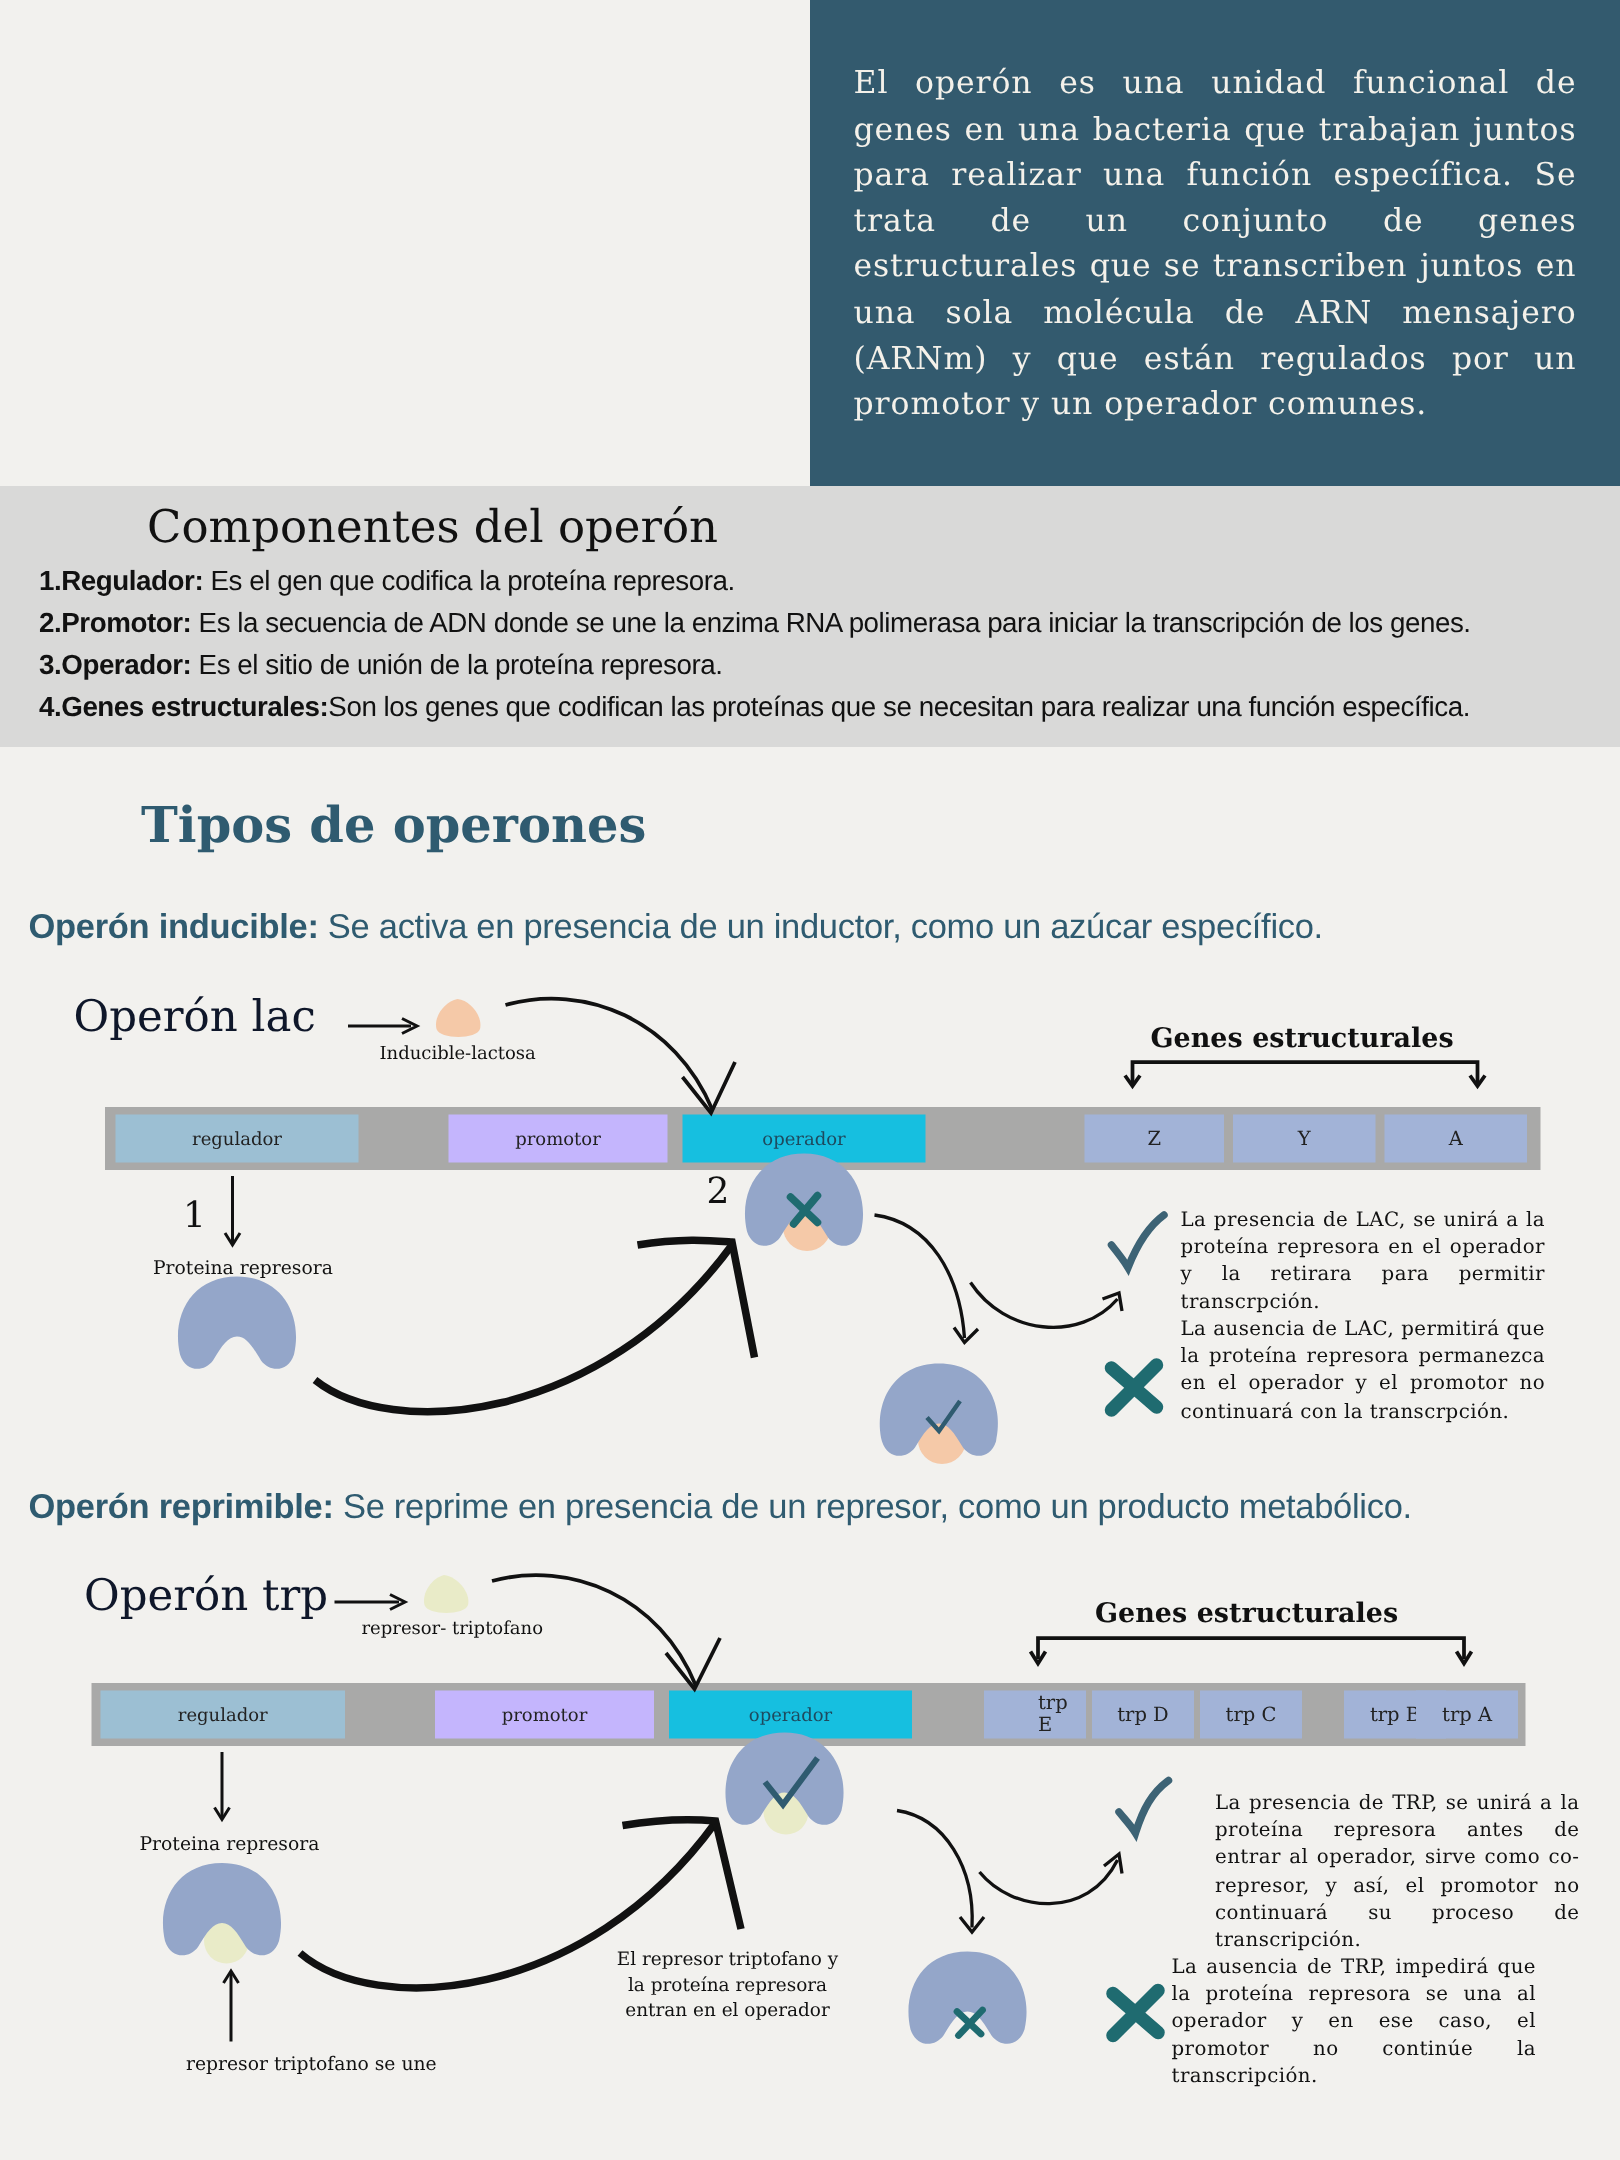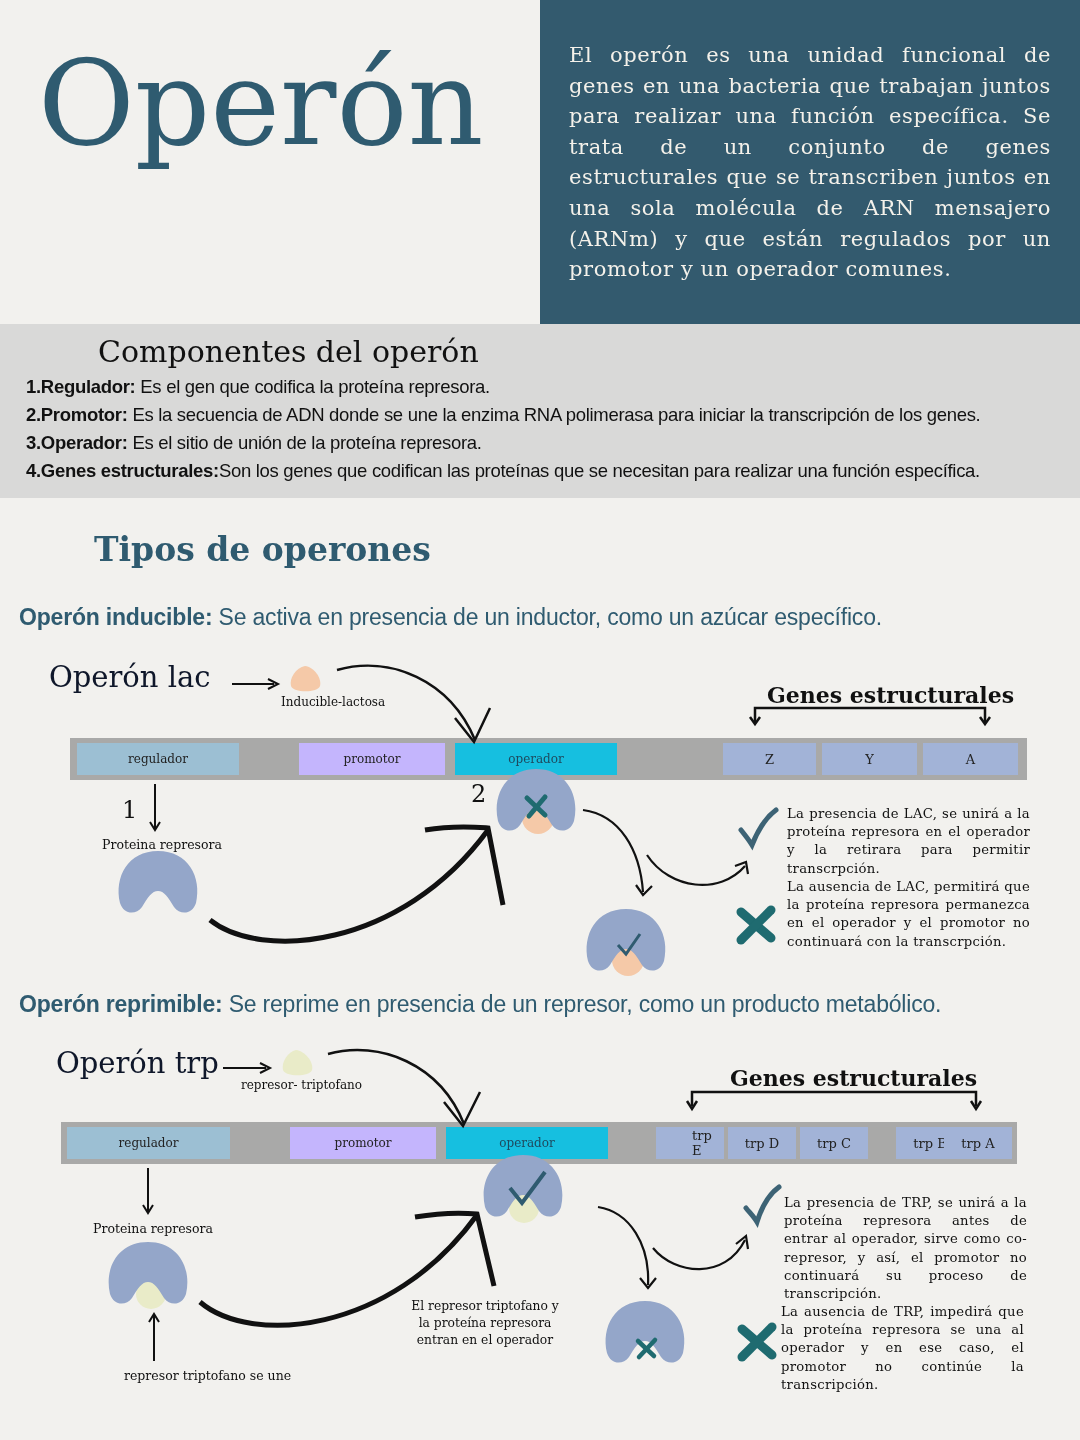--- a/index.html
+++ b/index.html
@@ -20,56 +20,55 @@
   .comp-item { left: 26px; font-size: 18.5px; color: #111; white-space: nowrap; letter-spacing: -0.3px; }
   .comp-item b { font-weight: bold; }
 
   
   .types-title { left: 94px; top: 530px; font-family: "DejaVu Serif", serif; font-weight: bold; font-size: 33px; color: #2f5b70; }
   .type-line { left: 19px; font-size: 23px; color: #2f5b70; white-space: nowrap; letter-spacing: -0.2px; }
   .type-line b { font-weight: bold; }
 
   .op-name { font-family: "DejaVu Serif", serif; font-size: 29px; color: #0f172a; }
   .small-label { font-family: "DejaVu Serif", serif; font-size: 12px; color: #111; white-space: nowrap; }
-  .genes-title { font-family: "DejaVu Serif", serif; font-weight: bold; font-size: 22px; color: #111; white-space: nowrap; }
+  .genes-title { font-family: "DejaVu Serif", serif; font-weight: bold; font-size: 18px; color: #111; white-space: nowrap; }
 
   
   .bar { background: #a9a9a8; height: 42px; }
   .seg { position: absolute; top: 5px; height: 32px; display: flex; align-items: center; justify-content: center; font-family: "DejaVu Serif", serif; font-size: 12px; color: #222; }
   .seg.reg { background: #9cbfd3; }
   .seg.pro { background: #c4b5fd; }
   .seg.op { background: #16bfe0; color: #1e4a5e; }
   .seg.gene { background: #a2b3d7; font-size: 13px; }
 
   .desc { font-family: "DejaVu Serif", serif; font-size: 13.2px; line-height: 18.2px; color: #111; text-align: justify; letter-spacing: 0.3px; }
   .num { font-family: "DejaVu Serif", serif; font-size: 24px; color: #111; }
   svg.overlay { position: absolute; left: 0; top: 0; pointer-events: none; }
 </style>
 </head>
 <body>
 
 <div class="abs title">
-  <span class="l2">Operón</span>
 </div>
 <div class="abs intro-box"></div>
 <div class="abs intro-text">El operón es una unidad funcional de genes en una bacteria que trabajan juntos para realizar una función específica. Se trata de un conjunto de genes estructurales que se transcriben juntos en una sola molécula de ARN mensajero (ARNm) y que están regulados por un promotor y un operador comunes.</div>
 
 <div class="abs comp-box"></div>
 <div class="abs comp-title">Componentes del operón</div>
 <div class="abs comp-item" style="top:376px"><b>1.Regulador:</b><span> Es el gen que codifica la proteína represora.</span></div>
 <div class="abs comp-item" style="top:404px"><b>2.Promotor:</b><span> Es la secuencia de ADN donde se une la enzima RNA polimerasa para iniciar la transcripción de los genes.</span></div>
 <div class="abs comp-item" style="top:432px"><b>3.Operador:</b><span> Es el sitio de unión de la proteína represora.</span></div>
 <div class="abs comp-item" style="top:460px"><b>4.Genes estructurales:</b><span>Son los genes que codifican las proteínas que se necesitan para realizar una función específica.</span></div>
 
 <div class="abs types-title">Tipos de operones</div>
 <div class="abs type-line" style="top:604px"><b>Operón inducible:</b><span> Se activa en presencia de un inductor, como un azúcar específico.</span></div>
 <div class="abs type-line" style="top:991px"><b>Operón reprimible:</b><span> Se reprime en presencia de un represor, como un producto metabólico.</span></div>
 
 <div class="abs op-name" style="left:49px; top:660px;">Operón lac</div>
-<div class="abs small-label" style="left:253px; top:695px;margin-left:28px;">Inducible-lactosa</div>
+<div class="abs small-label" style="left:253px; top:695px;">Inducible-lactosa</div>
 <div class="abs genes-title" style="left:767px; top:682px;">Genes estructurales</div>
 
 <div class="abs bar" style="left:70px; top:738px; width:957px;">
   <div class="seg reg" style="left:7px; width:162px;">regulador</div>
   <div class="seg pro" style="left:229px; width:146px;">promotor</div>
   <div class="seg op" style="left:385px; width:162px;">operador</div>
   <div class="seg gene" style="left:653px; width:93px;">Z</div>
   <div class="seg gene" style="left:752px; width:95px;">Y</div>
   <div class="seg gene" style="left:853px; width:95px;">A</div>
 </div>
@@ -93,21 +92,21 @@
   <div class="seg gene" style="left:667px; width:68px;">trp D</div>
   <div class="seg gene" style="left:739px; width:68px;">trp C</div>
   <div class="seg gene" style="left:835px; width:68px;">trp B</div>
   <div class="seg gene" style="left:883px; width:68px;">trp A</div>
 </div>
 
 <div class="abs small-label" style="left:93px; top:1221px; font-size:12.5px;">Proteina represora</div>
 <div class="abs small-label" style="left:124px; top:1368px; font-size:12.5px;">represor triptofano se une</div>
 <div class="abs small-label" style="left:405px; top:1298px; width:160px; white-space:normal; text-align:center; line-height:17px; font-size:12.3px;">El represor triptofano y la proteína represora entran en el operador</div>
 
-<div class="abs desc" style="left:784px; top:1194px; width:243px;">La presencia de TRP, se unirá a la proteína represora antes de entrar al operador, sirve como co-represor, y así, el promotor no continuará su proceso de transcripción.</div>
+<div class="abs desc" style="left:810px; top:1194px; width:243px;">La presencia de TRP, se unirá a la proteína represora antes de entrar al operador, sirve como co-represor, y así, el promotor no continuará su proceso de transcripción.</div>
 <div class="abs desc" style="left:781px; top:1303px; width:243px;">La ausencia de TRP, impedirá que la proteína represora se una al operador y en ese caso, el promotor no continúe la transcripción.</div>
 
 <svg class="overlay" width="1080" height="1440" viewBox="0 0 1080 1440">
   <defs>
 
     <path id="protein" d="M-38,18 C-44,-8 -30,-34 0,-34 C30,-34 44,-8 38,18 C34,30 22,30 16,22 C10,12 6,6 0,6 C-6,6 -10,12 -16,22 C-22,30 -34,30 -38,18 Z"></path>
   </defs>
 
   <g>
     <line x1="232" y1="684" x2="274" y2="684" stroke="#111" stroke-width="2"></line>

